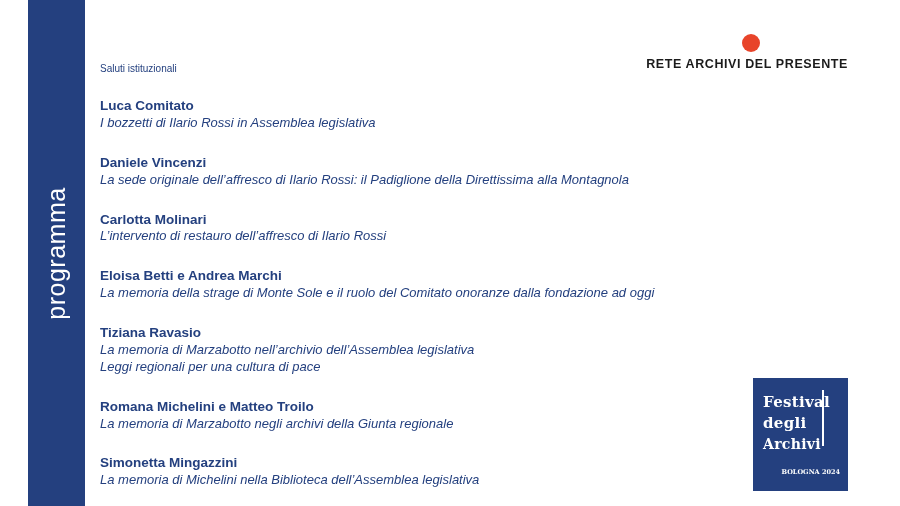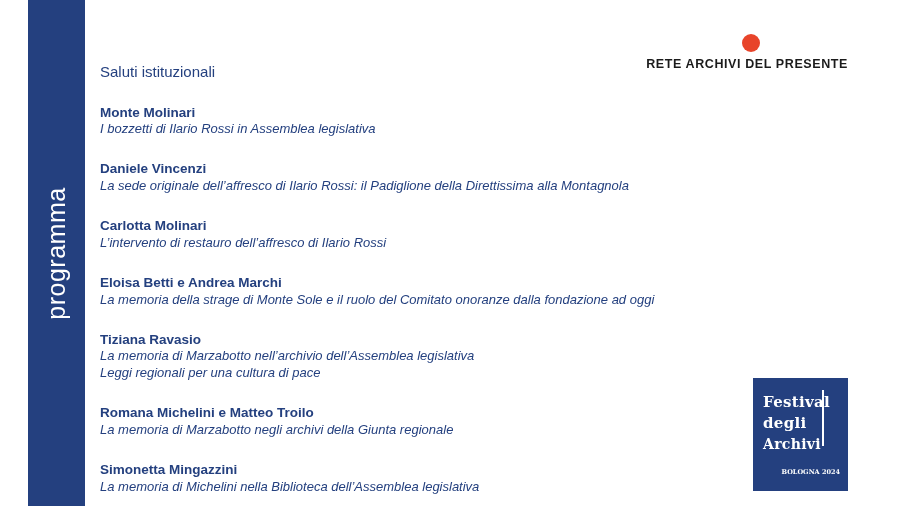--- a/index.html
+++ b/index.html
@@ -73,21 +73,21 @@
   }
   
   .content {
     position: absolute;
     left: 100px;
     top: 62px;
     width: 620px;
   }
   .plain-line {
     color: #24407f;
-    font-size: 15px;
+    font-size: 10px;
     font-weight: 400;
     margin: 0 0 0 0;
     line-height: 1.3;
   }
   .entry {
     margin-top: 23px;
   }
   .entry .name {
     color: #24407f;
     font-size: 13.5px;
@@ -163,21 +163,21 @@
   <div class="logo">
     <span class="logo-dot"></span>
     <span class="logo-text">RETE ARCHIVI DEL PRESENTE</span>
   </div>
 
   <div class="content">
 
     <div class="plain-line">Saluti istituzionali</div>
 
     <div class="entry">
-      <div class="name">Monte Molinari</div>
+      <div class="name">Luca Comitato</div>
       <div class="desc">I bozzetti di Ilario Rossi in Assemblea legislativa</div>
     </div>
 
     <div class="entry">
       <div class="name">Daniele Vincenzi</div>
       <div class="desc">La sede originale dell’affresco di Ilario Rossi: il Padiglione della Direttissima alla Montagnola</div>
     </div>
 
     <div class="entry">
       <div class="name">Carlotta Molinari</div>

